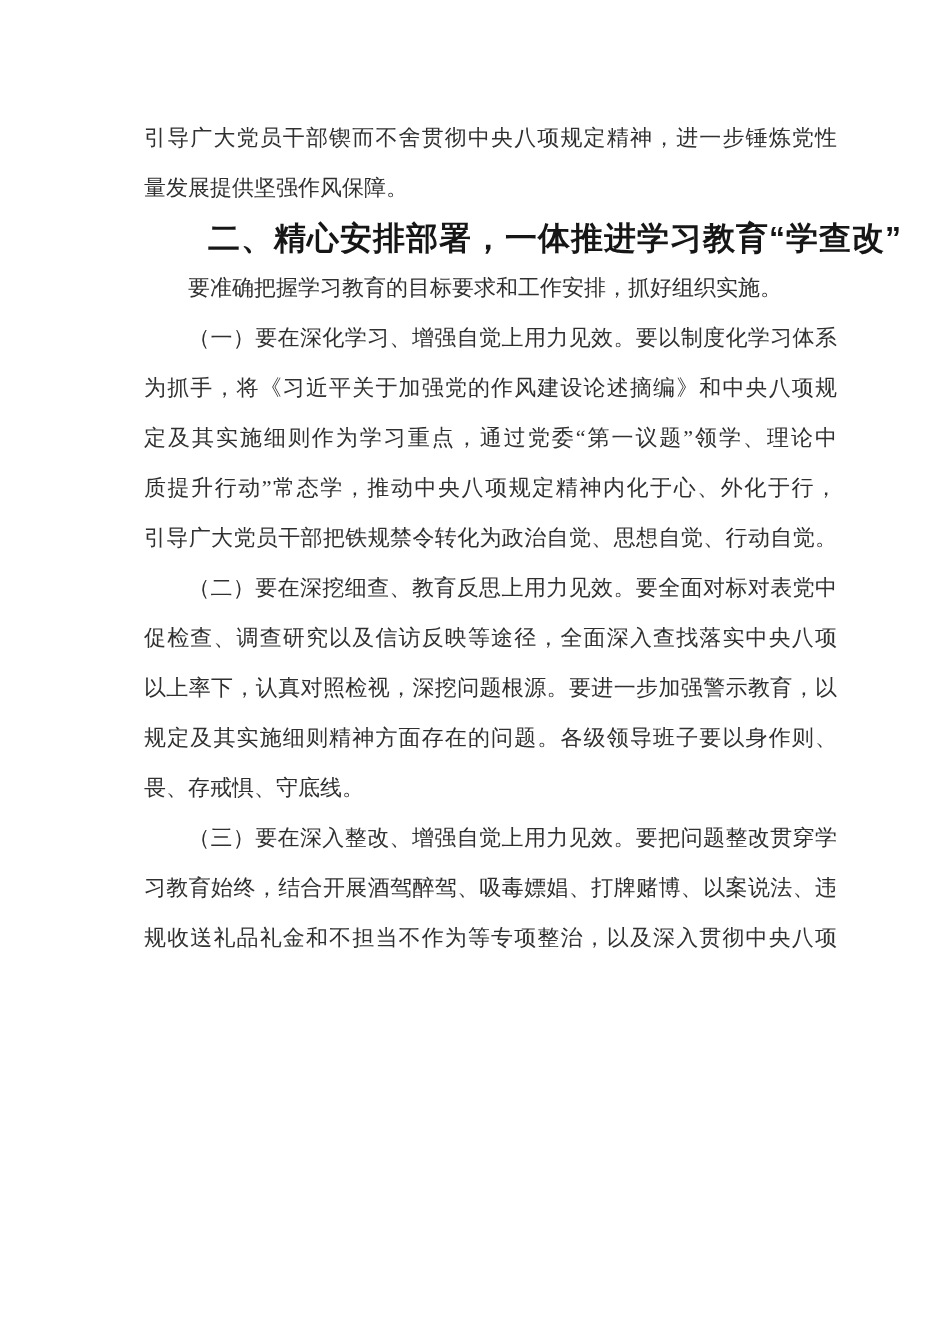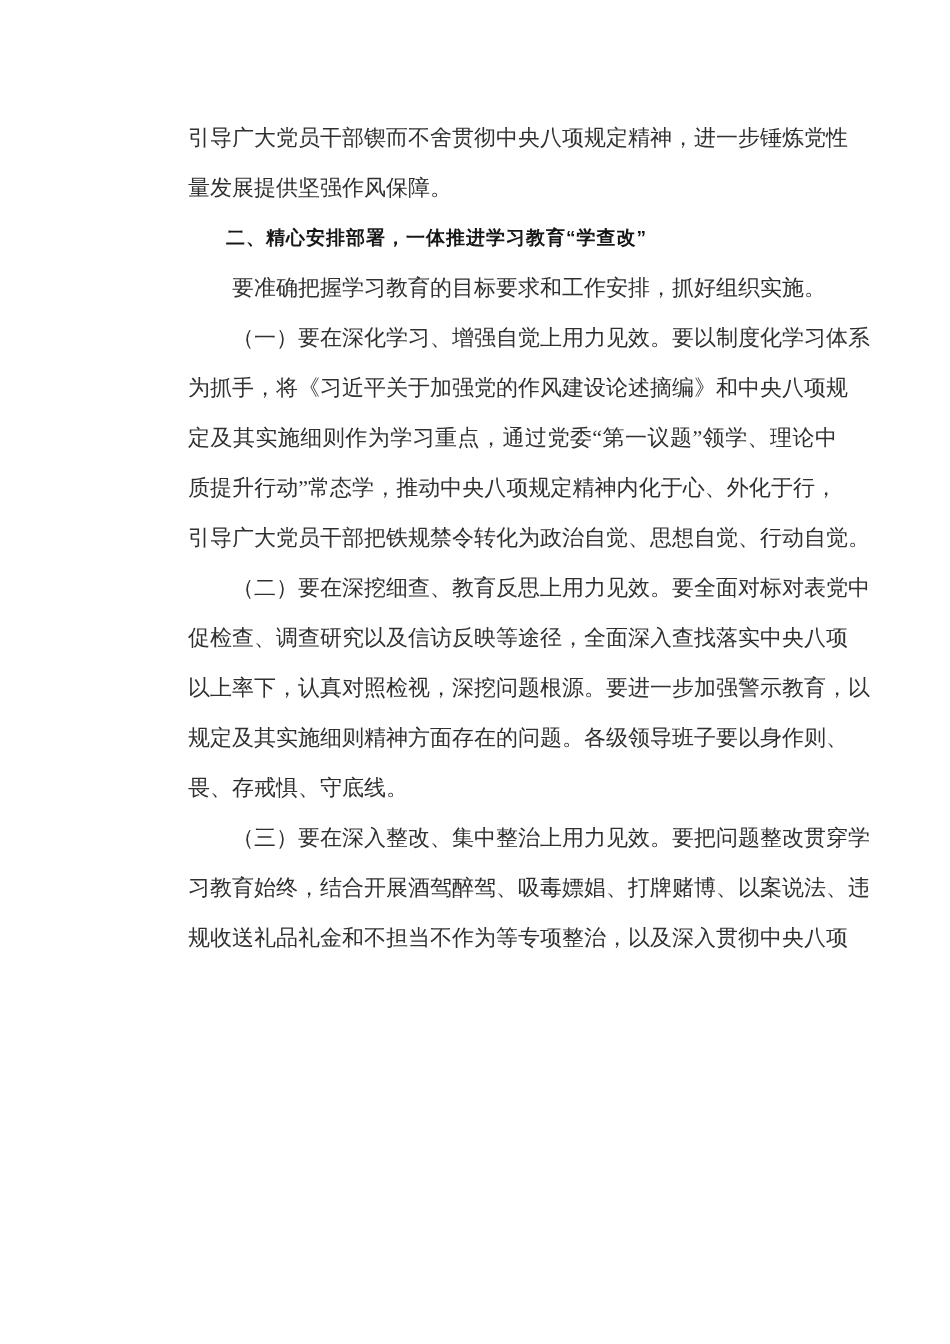--- a/index.html
+++ b/index.html
@@ -23,29 +23,28 @@
   .line {
     height: 50px;
     line-height: 50px;
     font-size: 22px;
     color: #303030;
     font-family: "Liberation Serif", "DejaVu Serif", serif;
     text-align: justify;
     text-justify: inter-character;
     white-space: nowrap;
     overflow: visible;
-    margin-left: 44px;
   }
   .fill { text-align-last: justify; }
   .end  { text-align-last: left; }
   .indent { text-indent: 2em; }
   .heading {
     font-family: "Liberation Sans", "DejaVu Sans", sans-serif;
     font-weight: 700;
-    font-size: 19px;
+    font-size: 32px;
     color: #161616;
     letter-spacing: 1px;
   }
 </style>
 </head>
 <body>
 
 <div class="page">
   <div class="doc-body">
     <div class="line fill">引导广大党员干部锲而不舍贯彻中央八项规定精神，进一步锤炼党性</div>
@@ -55,17 +54,17 @@
     <div class="line indent fill">（一）要在深化学习、增强自觉上用力见效。要以制度化学习体系</div>
     <div class="line fill">为抓手，将《习近平关于加强党的作风建设论述摘编》和中央八项规</div>
     <div class="line fill">定及其实施细则作为学习重点，通过党委“第一议题”领学、理论中</div>
     <div class="line fill">质提升行动”常态学，推动中央八项规定精神内化于心、外化于行，</div>
     <div class="line fill">引导广大党员干部把铁规禁令转化为政治自觉、思想自觉、行动自觉。</div>
     <div class="line indent fill">（二）要在深挖细查、教育反思上用力见效。要全面对标对表党中</div>
     <div class="line fill">促检查、调查研究以及信访反映等途径，全面深入查找落实中央八项</div>
     <div class="line fill">以上率下，认真对照检视，深挖问题根源。要进一步加强警示教育，以</div>
     <div class="line fill">规定及其实施细则精神方面存在的问题。各级领导班子要以身作则、</div>
     <div class="line end">畏、存戒惧、守底线。</div>
-    <div class="line indent fill">（三）要在深入整改、集中整治上用力见效。要把问题整改贯穿学</div>
+    <div class="line indent fill">（三）要在深入整改、增强自觉上用力见效。要把问题整改贯穿学</div>
     <div class="line fill">习教育始终，结合开展酒驾醉驾、吸毒嫖娼、打牌赌博、以案说法、违</div>
     <div class="line fill">规收送礼品礼金和不担当不作为等专项整治，以及深入贯彻中央八项</div>
   </div>
 </div>
 
 </body></html>

